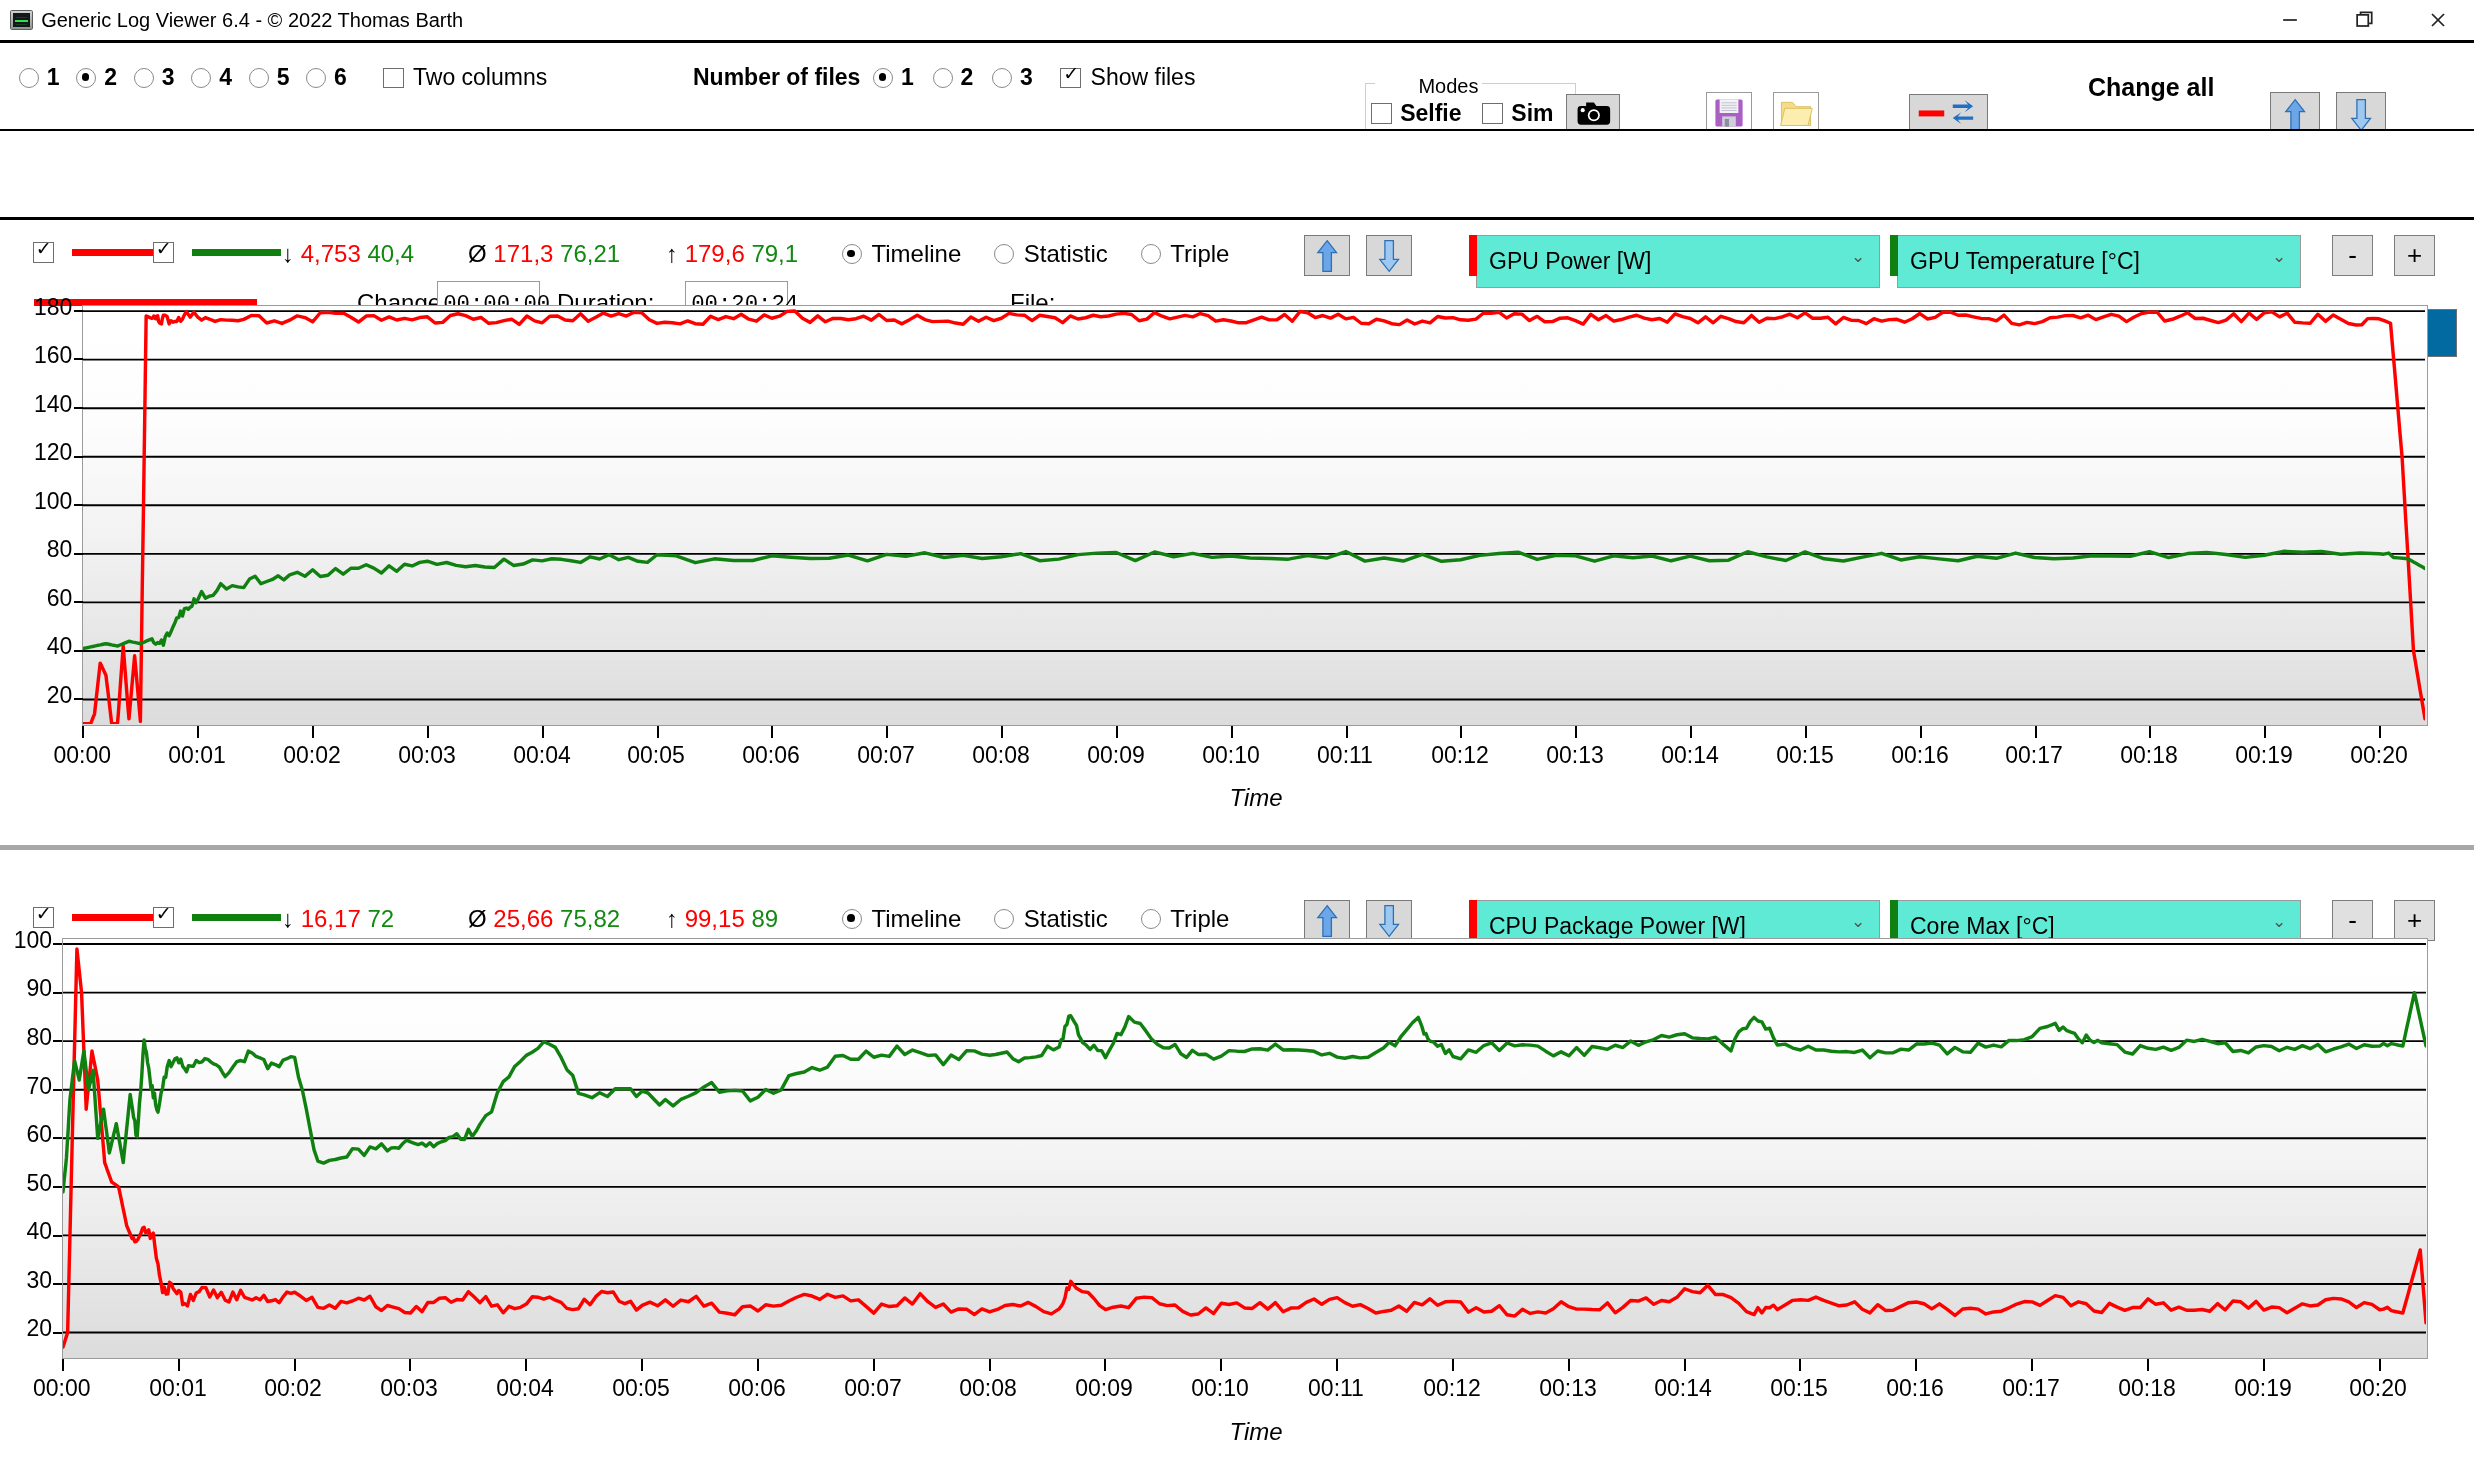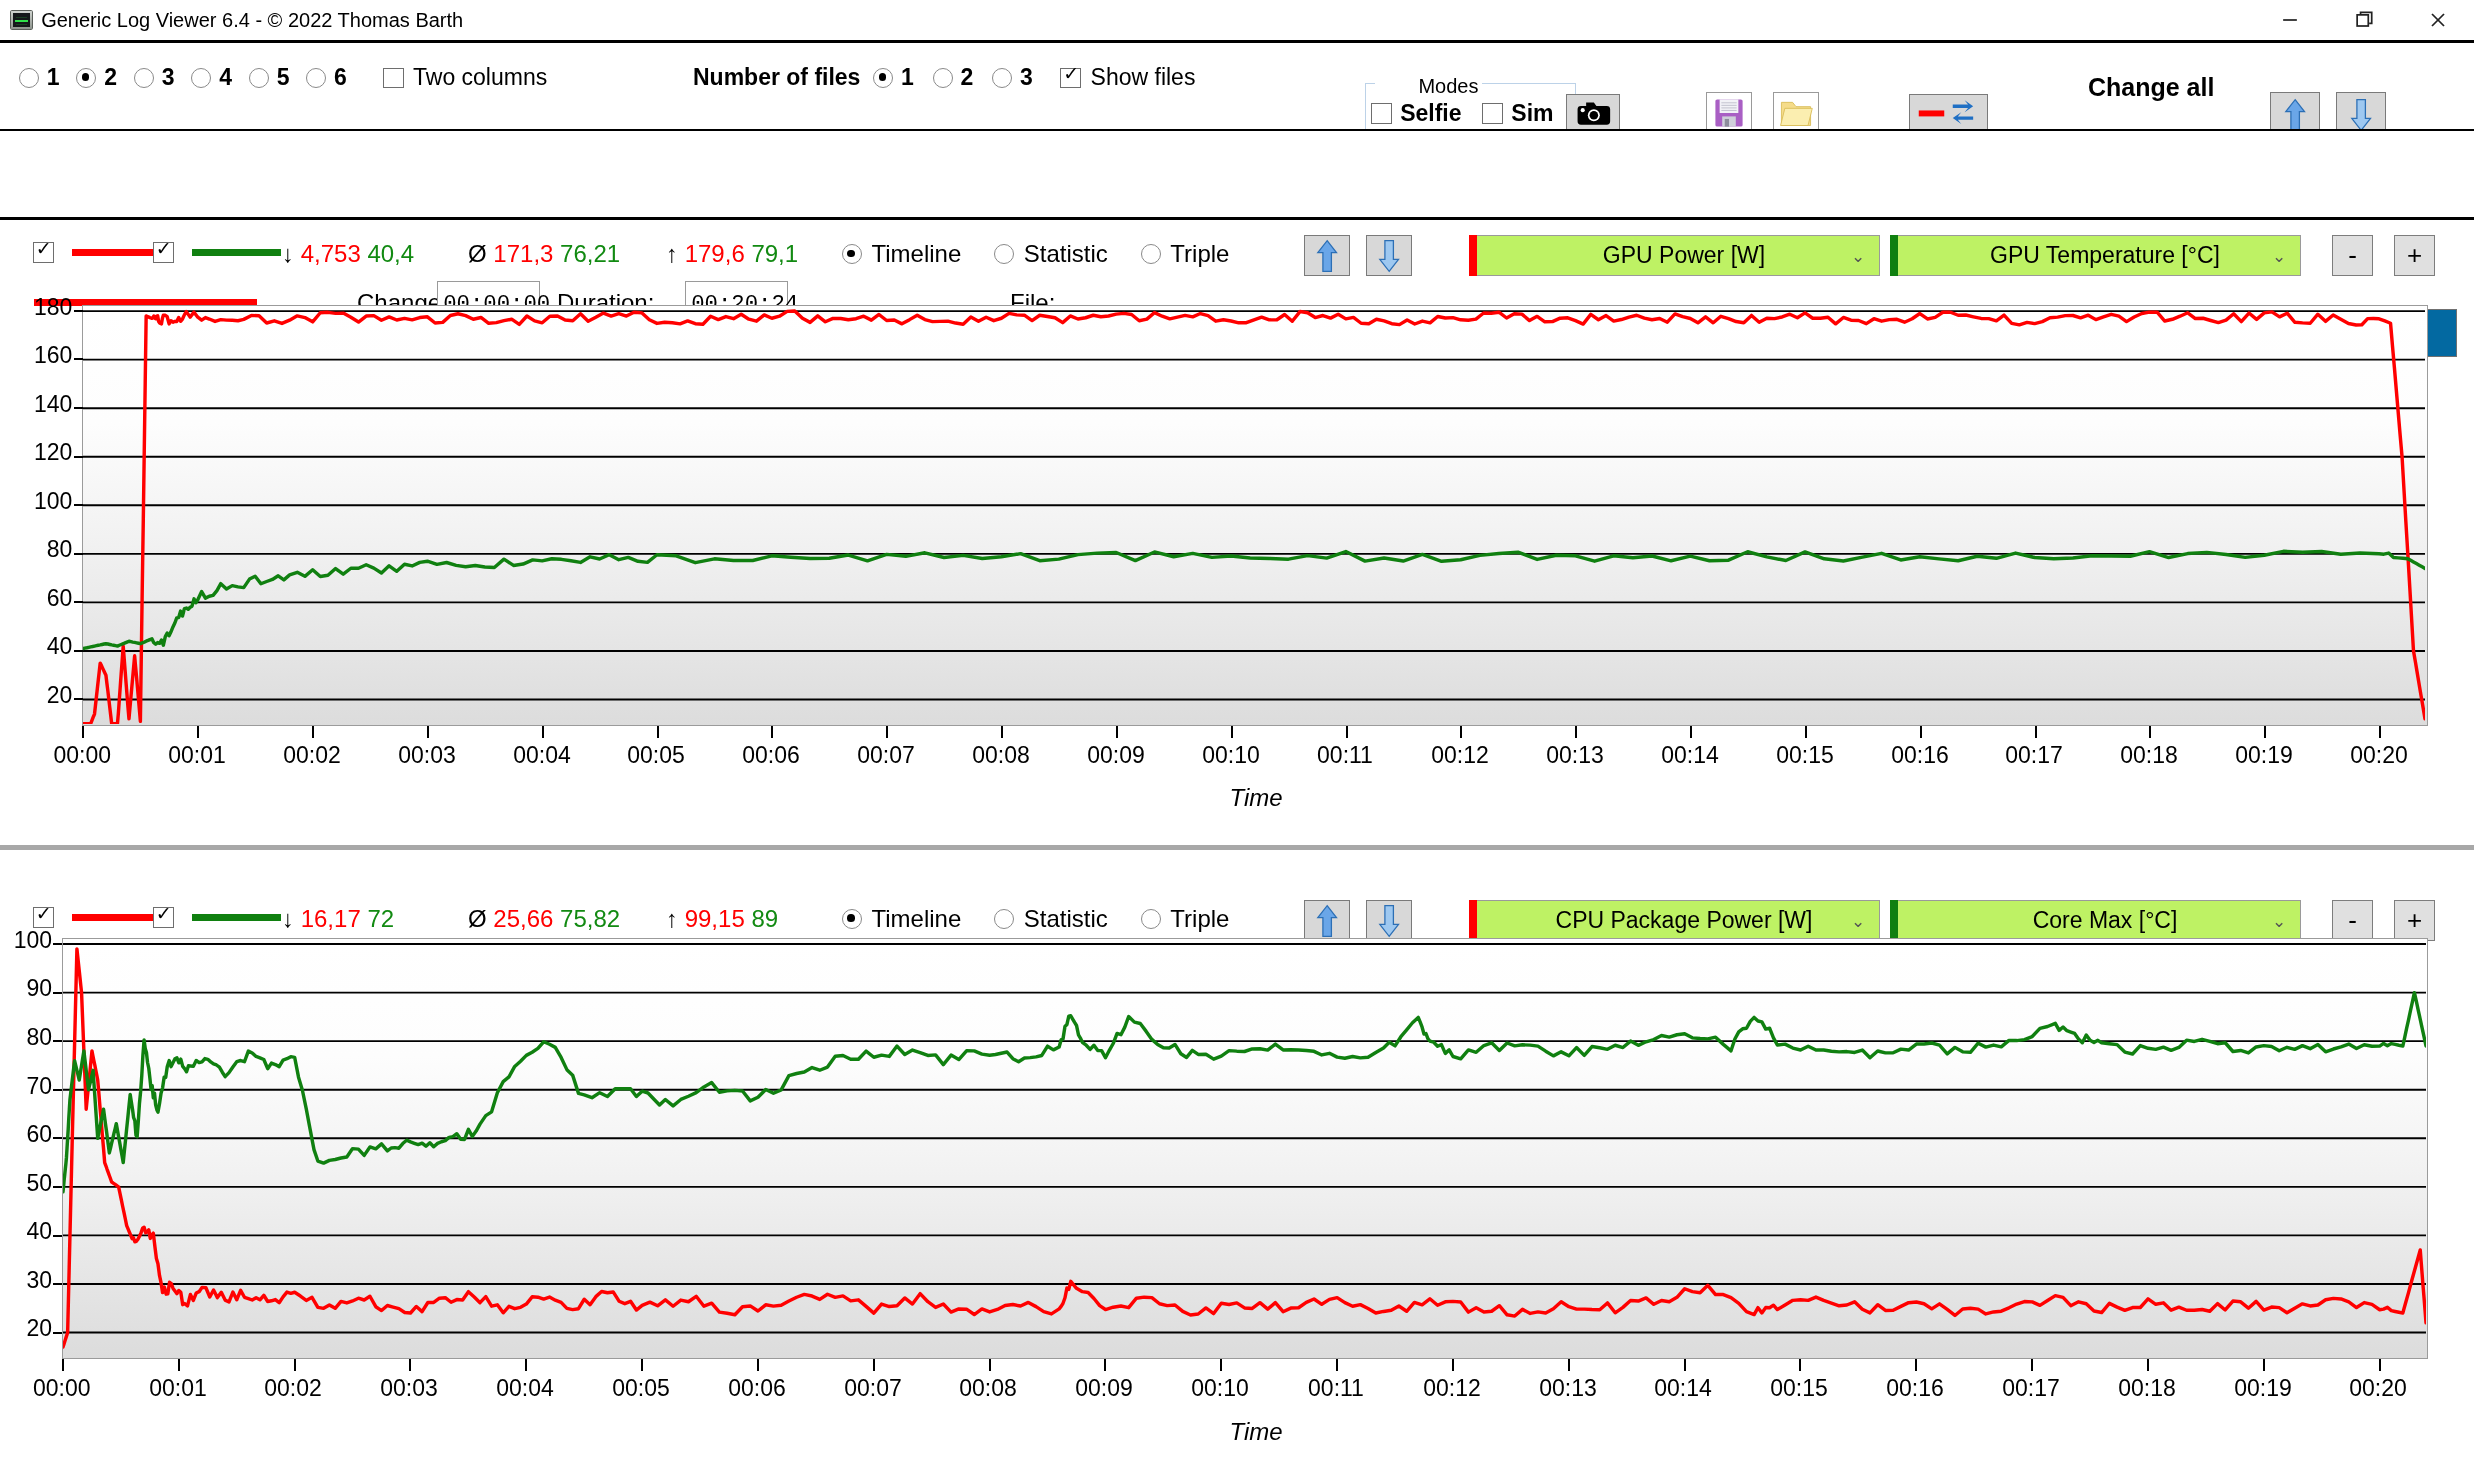--- a/index.html
+++ b/index.html
@@ -126,22 +126,22 @@
   .stats { position:absolute; font-size:24px; white-space:nowrap; }
   .stats .arrow { color:#000; font-weight:normal; }
   .stats .r { color:#ff0000; }
   .stats .g { color:#128a12; }
 
   .rad-modes { position:absolute; display:flex; align-items:center; }
   .rad-modes .item { display:flex; align-items:center; margin-right:33px; }
   .rad-modes .item .lbl { font-size:24px; margin-left:9.5px; }
 
   .combo {
-    position:absolute; height:41px; background:#bef264; border:0.9px solid #9a9a9a;
-    display:flex; align-items:center; font-size:23px; padding-left:12px;justify-content:center;
+    position:absolute; height:53px; background:#5eead4; border:0.9px solid #9a9a9a;
+    display:flex; align-items:center; font-size:23px; padding-left:12px;
   }
   .combo .cap { position:absolute; left:-7.7px; top:-0.9px; width:7.7px; height:41px; }
   .combo .chev { position:absolute; right:13.7px; top:10.3px; font-size:17px; color:#555; }
   .pm-btn { position:absolute; width:41px; height:41px; background:#e0e0e0;
             border:1.7px solid #7d7d7d; display:flex; align-items:center;
             justify-content:center; font-size:26px; }
 
   
   .plot { position:absolute; border:1.7px solid #9b9b9b; overflow:hidden;
           background:linear-gradient(to bottom,#ffffff 0%,#fdfdfd 28%,#f2f2f2 55%,#e6e6e6 80%,#dcdcdc 100%); }

